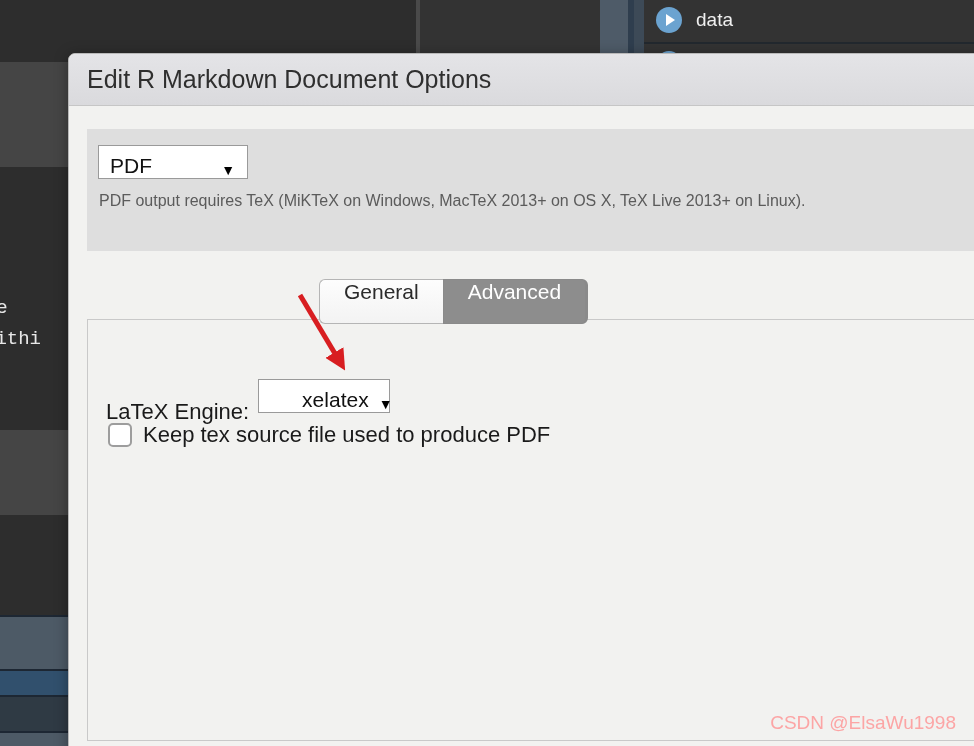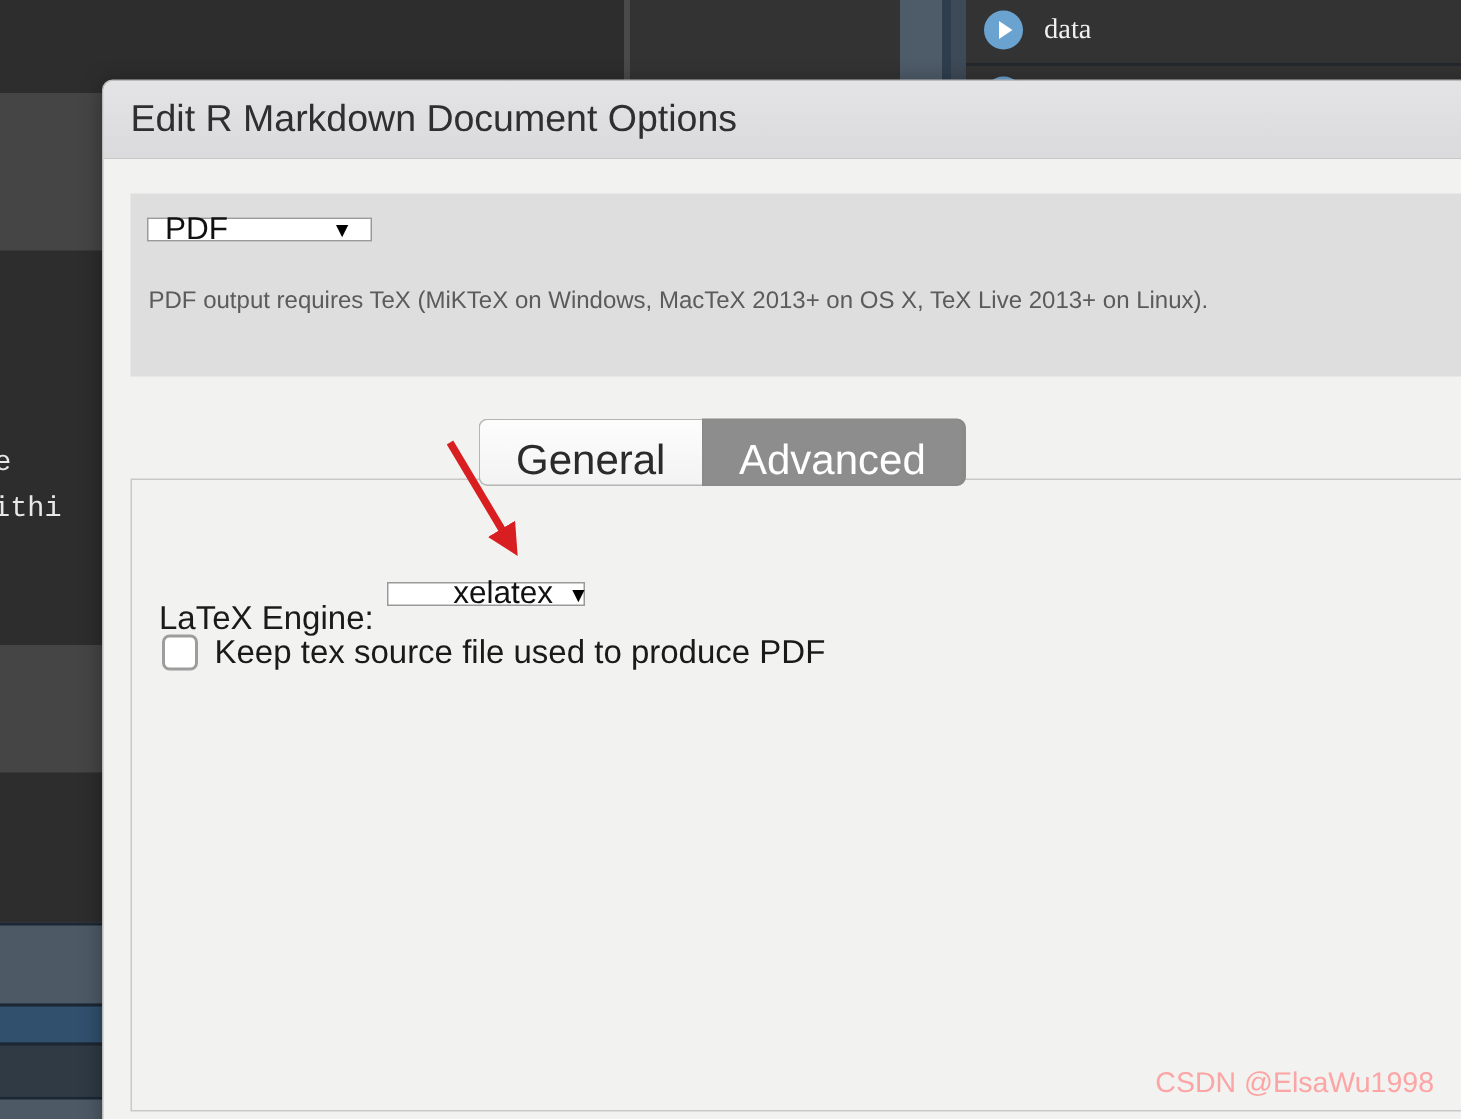--- a/index.html
+++ b/index.html
@@ -57,21 +57,21 @@
     flex: none;
   }
   .env-icon::after {
     content: ""; width: 0; height: 0;
     border-left: 9px solid #ffffff;
     border-top: 6px solid transparent;
     border-bottom: 6px solid transparent;
     margin-left: 3px;
   }
   .env-label {
-    font-family: Liberation Serif, serif;
+    font-family: Liberation Sans, sans-serif;
     font-size: 19px; color: #f0f0f0;
   }
 
   
   .dialog {
     position: absolute; left: 68px; top: 53px;
     width: 920px; height: 700px;
     background: #f2f2f0;
     border: 1px solid #b9b9b9;
     border-top-left-radius: 7px;
@@ -100,23 +100,23 @@
   }
   .format-row {
     position: absolute; left: 11px; top: 16px;
     display: flex; align-items: center;
   }
   .format-label {
     font-size: 22px; font-weight: bold; color: #161616;
     margin-right: 10px;
   }
   .select-box {
-    display: inline-flex; align-items: center;
+    display: inline-flex; align-items: flex-end;
     background: #ffffff; border: 1px solid #9a9a9a;
-    height: 16px; box-sizing: border-box;
+    height: 34px; box-sizing: border-box;
   }
   .select-value {
     font-size: 21px; color: #111; padding: 0 10px 0 11px;
   }
   .select-caret {
     font-size: 14px; color: #000; padding-right: 12px;
   }
   #format-select { width: 150px; justify-content: space-between; }
 
   .format-desc {
@@ -125,23 +125,23 @@
   }
 
   
   .tabstrip {
     position: absolute; left: 250px; top: 225px;
     display: flex; align-items: flex-end;
     z-index: 4;
   }
   .tab {
     height: 45px; box-sizing: border-box;
-    display: flex; align-items: flex-end; justify-content: center;
+    display: flex; align-items: flex-start; justify-content: center;
     padding: 0 24px;
-    font-size: 28px; color: #2b2b2b;
+    font-size: 21px; color: #2b2b2b;
     background: linear-gradient(#fdfdfd, #f3f3f3);
     border: 1px solid #b5b5b5;
     border-right: none;
   }
   .tab:first-child { border-top-left-radius: 6px; border-bottom-left-radius: 6px; }
   .tab:last-child {
     border-right: 3px solid #4c1d95;
     border-top-right-radius: 6px; border-bottom-right-radius: 6px;
   }
   .tab.active {

